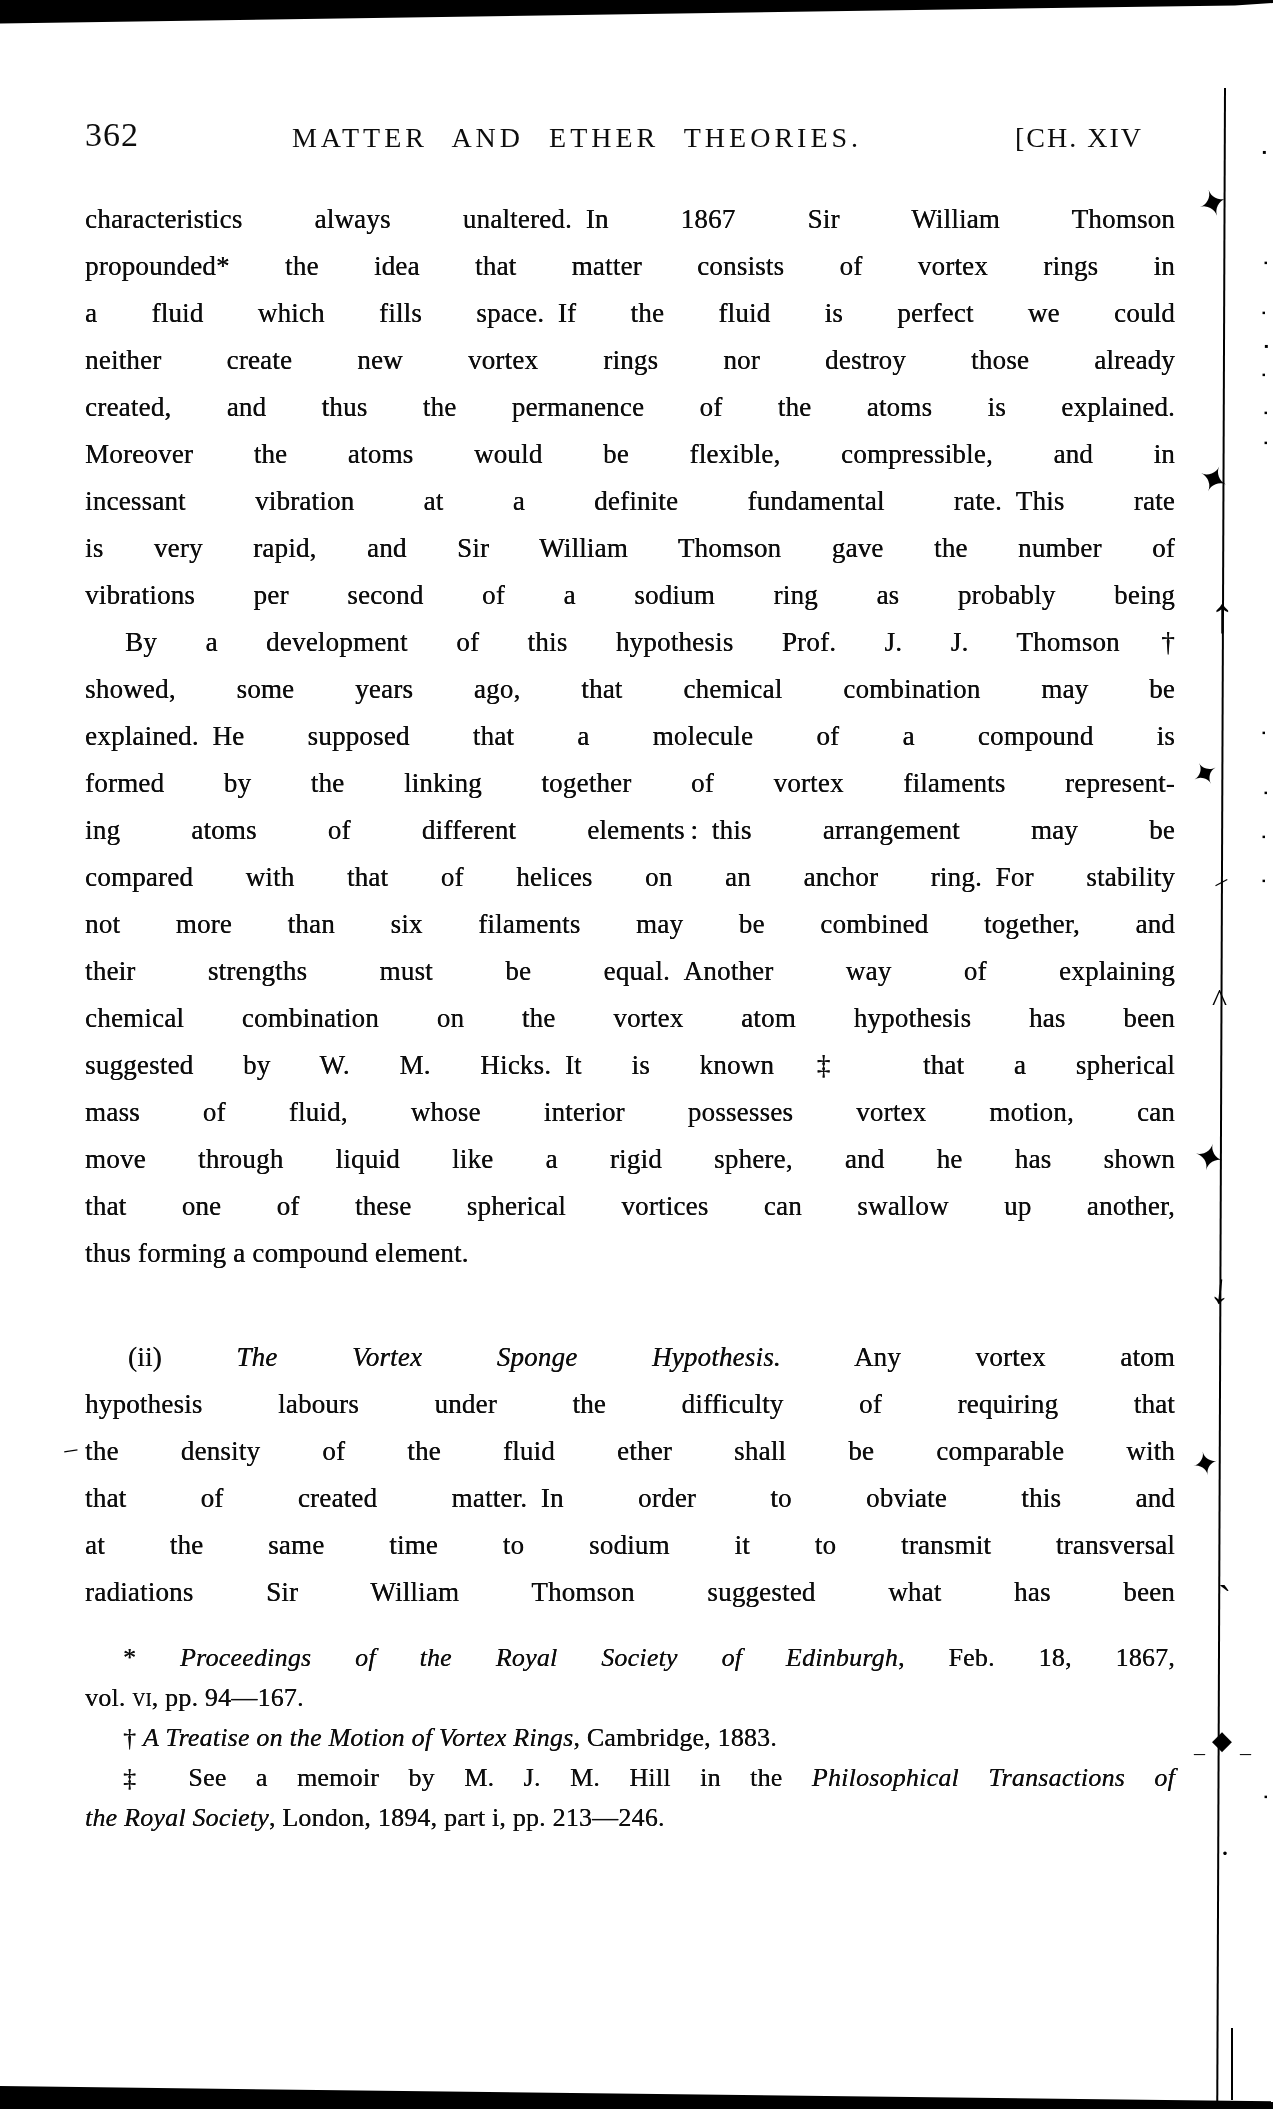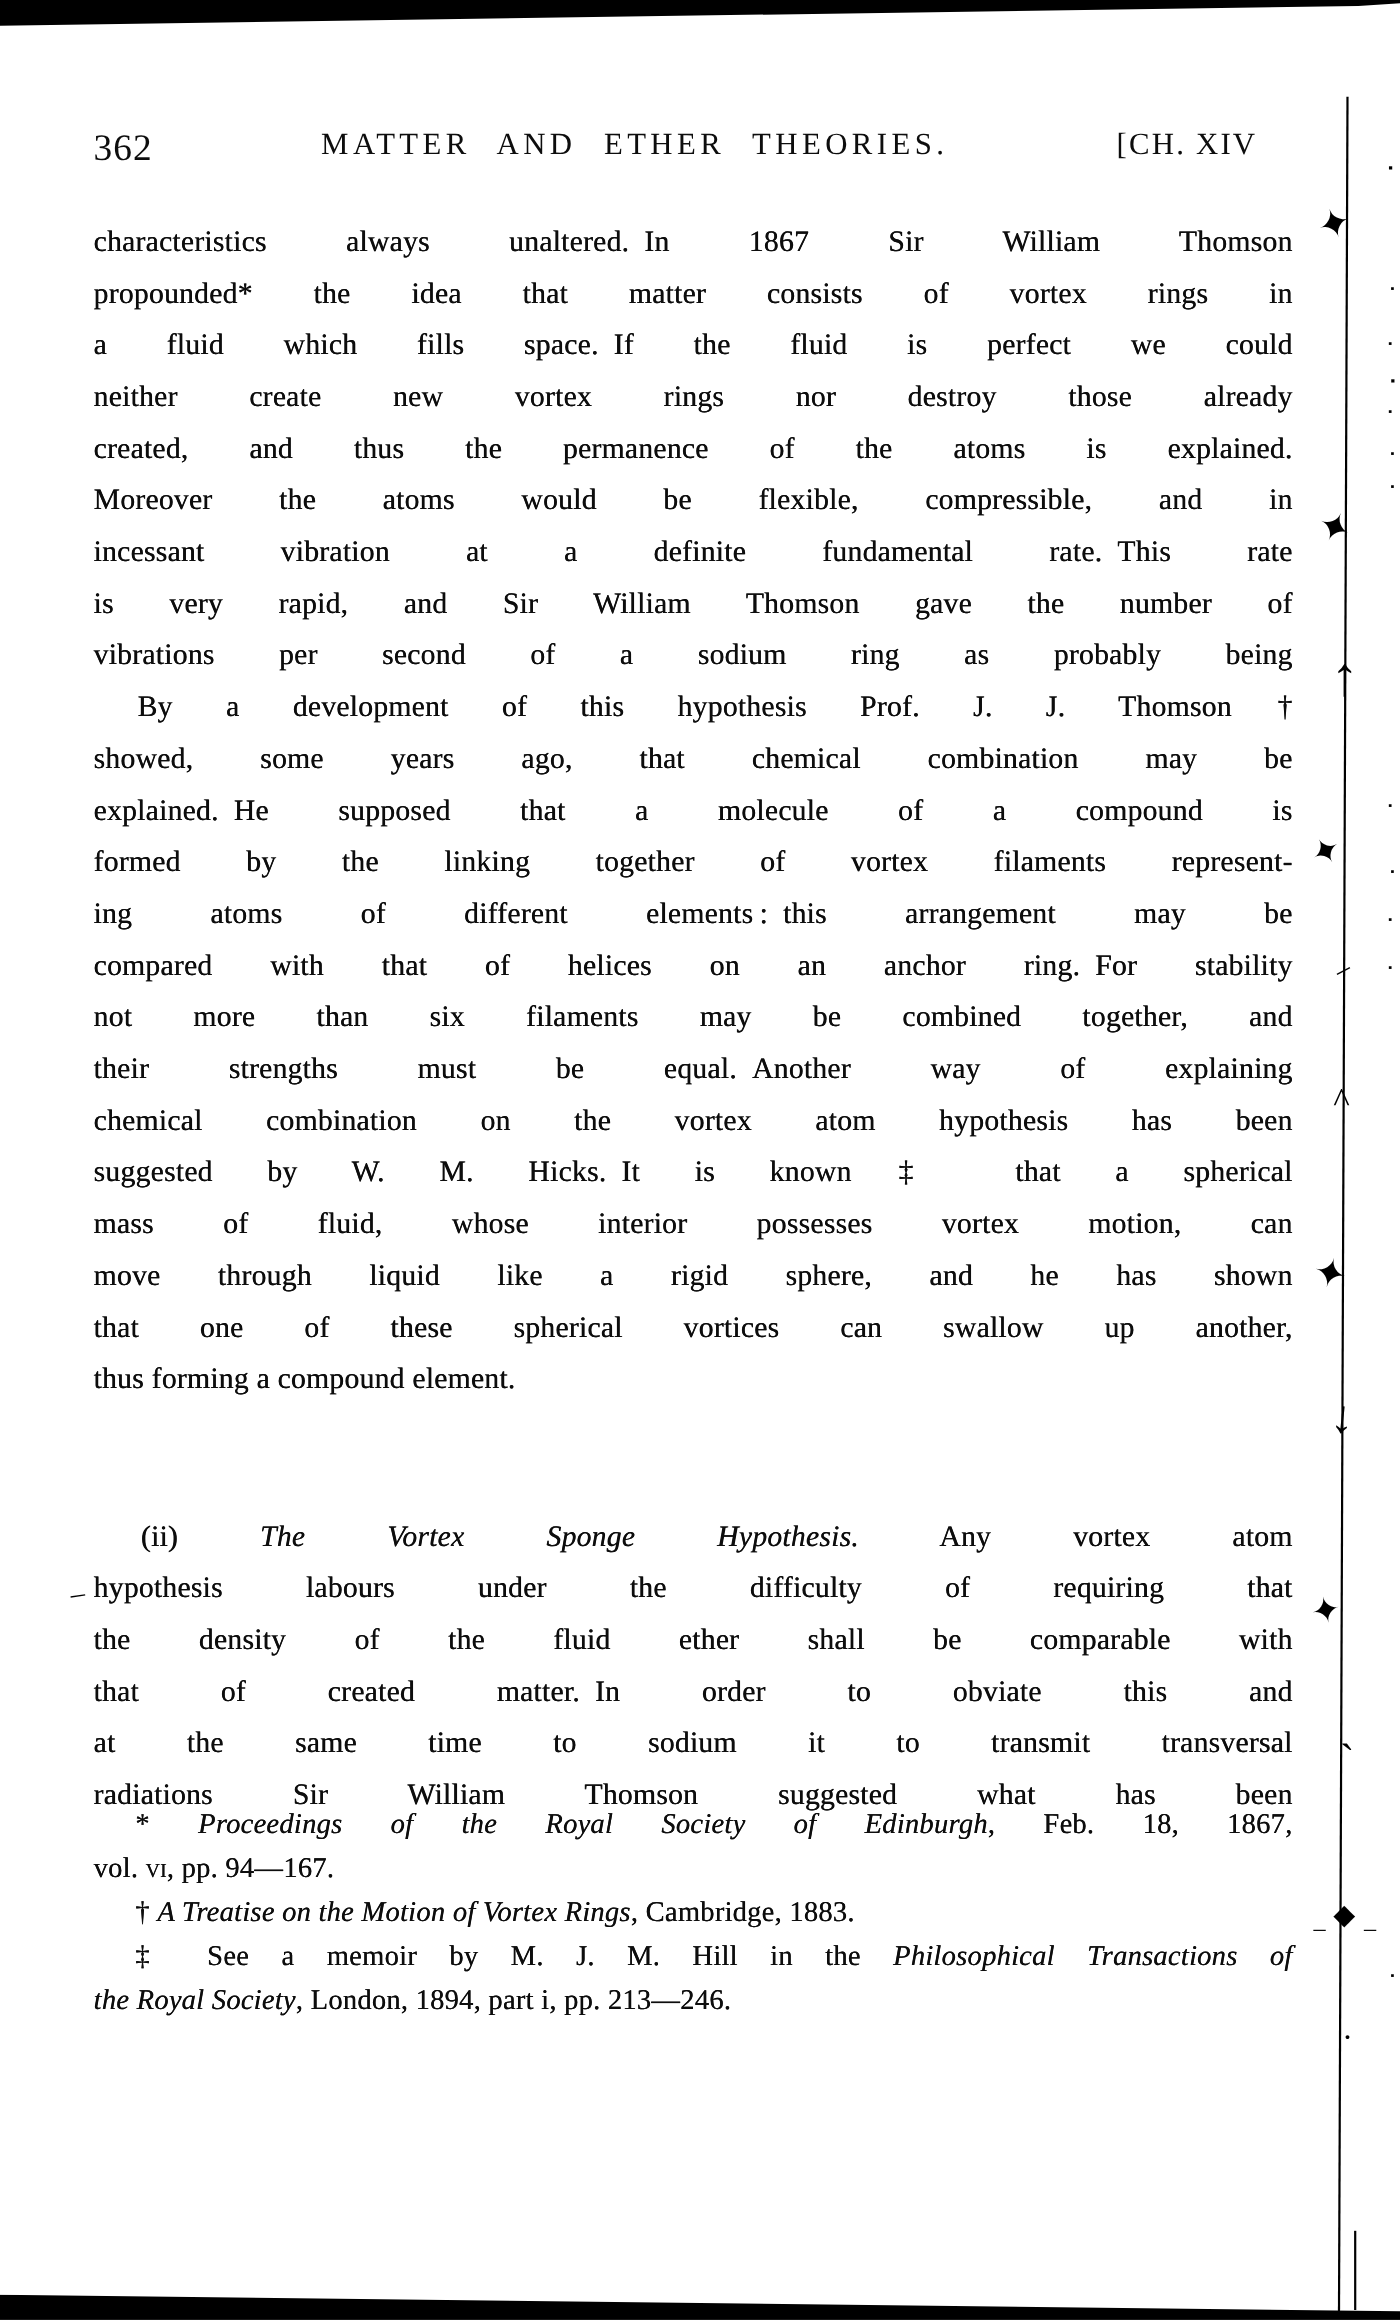--- a/index.html
+++ b/index.html
@@ -10,32 +10,32 @@
   }
   .scanbar{position:absolute;background:#000;}
   #topbar{left:0;top:0;width:1273px;height:30px;
     clip-path:polygon(0 0,100% 0,100% 10%,97% 18%,0 78%);}
   #bottombar{left:0;top:2083px;width:1273px;height:26px;
     clip-path:polygon(0 12%,100% 70%,100% 100%,0 100%);}
   #vrule{position:absolute;left:1224px;top:88px;width:2px;height:2014px;background:#000;
     transform:rotate(0.22deg);transform-origin:top left;}
   #brline{position:absolute;left:1231px;top:2028px;width:2px;height:72px;background:#000;}
 
-  .header{position:absolute;left:85px;top:116px;width:1058px;display:flex;align-items:flex-start;}
+  .header{position:absolute;left:85px;top:116px;width:1058px;display:flex;align-items:flex-end;}
   .pagenum{font-size:34px;letter-spacing:1px;}
   .runtitle{flex:1;text-align:center;font-size:28px;letter-spacing:4px;word-spacing:14px;}
   .chapter{font-size:28px;letter-spacing:2px;}
 
   .body-block{position:absolute;left:85px;top:196px;width:1090px;
     font-size:27px;line-height:47px;letter-spacing:0.2px;
     text-shadow:0.3px 0 0 currentColor;}
   .line{text-align:justify;text-align-last:justify;}
   .line.end{text-align-last:left;}
   .indent1{text-indent:40px;}
-  .indent2{text-indent:43px;margin-top:39px;}
+  .indent2{text-indent:43px;}
   .sec-gap{height:57px;}
   .it{font-style:italic;}
 
   .fn-block{position:absolute;left:85px;top:1638px;width:1090px;
     font-size:26px;line-height:40px;letter-spacing:0.2px;
     text-shadow:0.2px 0 0 currentColor;}
   .fline{text-align:justify;text-align-last:justify;}
   .fline.left{text-align-last:left;}
   .fline.first{text-indent:38px;}
   .sc{font-variant:small-caps;margin-top:32px;}

